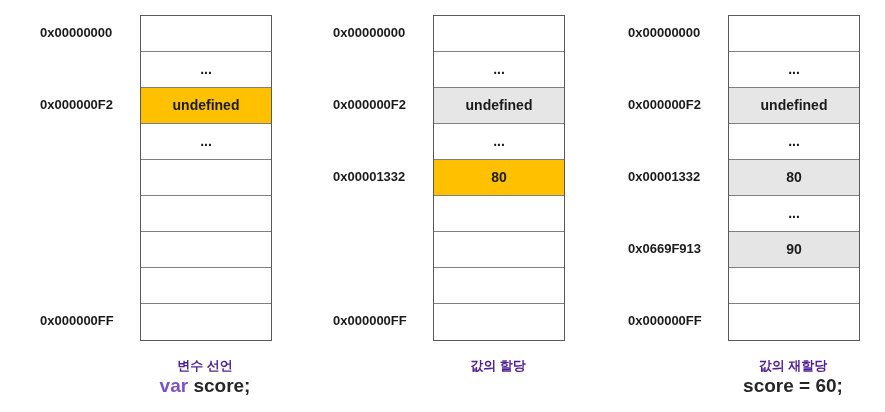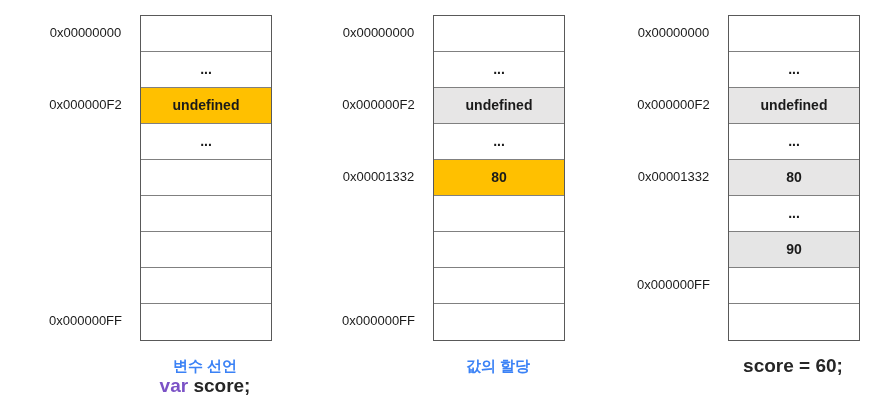--- a/index.html
+++ b/index.html
@@ -11,24 +11,24 @@
     overflow: hidden;
     font-family: "Liberation Sans", sans-serif;
   }
   .stage { position: relative; width: 885px; height: 412px; }
 
   .diagram { position: absolute; top: 15px; width: 230px; height: 390px; }
   .labels  { position: absolute; left: 0; top: 0; width: 100px; }
   .addr {
     height: 36px;
     line-height: 36px;
-    text-align: center;
+    text-align: left;
     padding-right: 9px;
     font-size: 13px;
-    font-weight: 400;
+    font-weight: 700;
     color: #1a1a1a;
     white-space: nowrap;
   }
   .box {
     position: absolute;
     left: 100px;
     top: 0;
     width: 130px;
     border: 1.5px solid #595959;
     box-sizing: content-box;
@@ -50,23 +50,23 @@
   .caption-block {
     position: absolute;
     left: 100px;
     top: 341px;
     width: 130px;
     text-align: center;
     white-space: nowrap;
     overflow: visible;
   }
   .caption {
-    font-size: 15px;
+    font-size: 13px;
     font-weight: 700;
-    color: #3b82f6;
+    color: #4c1d95;
     line-height: 20px;
   }
   .code {
     font-size: 19px;
     font-weight: 600;
     color: #262626;
     line-height: 20px;
   }
   .kw { font-weight: 600; }
 </style>
@@ -133,32 +133,34 @@
   </div>
 
   <div class="diagram" style="left:628px">
     <div class="labels">
         <div class="addr">0x00000000</div>
         <div class="addr"></div>
         <div class="addr">0x000000F2</div>
         <div class="addr"></div>
         <div class="addr">0x00001332</div>
         <div class="addr"></div>
+        <div class="addr">0x0669F913</div>
         <div class="addr"></div>
         <div class="addr">0x000000FF</div>
       </div>
     <div class="box">
         <div class="cell"></div>
         <div class="cell">...</div>
         <div class="cell" style="background: rgb(231, 230, 230);">undefined</div>
         <div class="cell">...</div>
         <div class="cell" style="background: rgb(231, 230, 230);">80</div>
         <div class="cell">...</div>
         <div class="cell" style="background: #e5e5e5;">90</div>
         <div class="cell"></div>
         <div class="cell last"></div>
       </div>
     <div class="caption-block">
+      <div class="caption">값의 재할당</div>
       <div class="code"><span class="kw" style="color: rgb(123, 82, 198);"></span><span>score = 60;</span></div>
     </div>
   </div>
 
 </div>
 
 </body></html>

